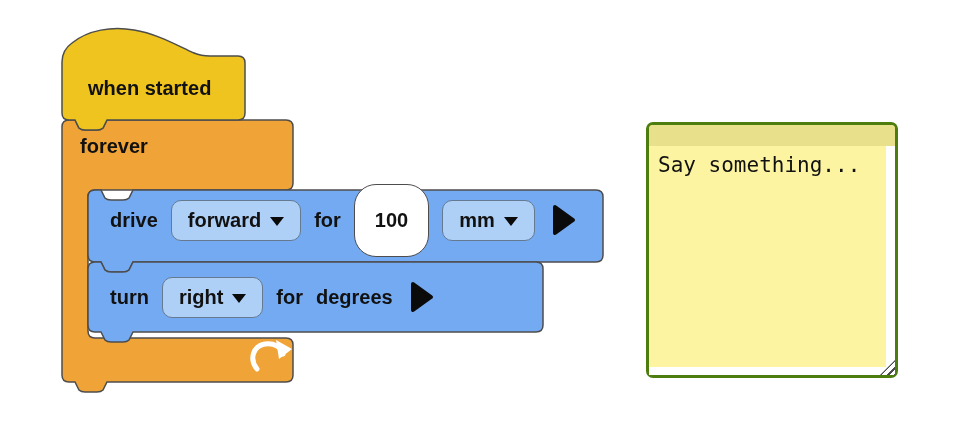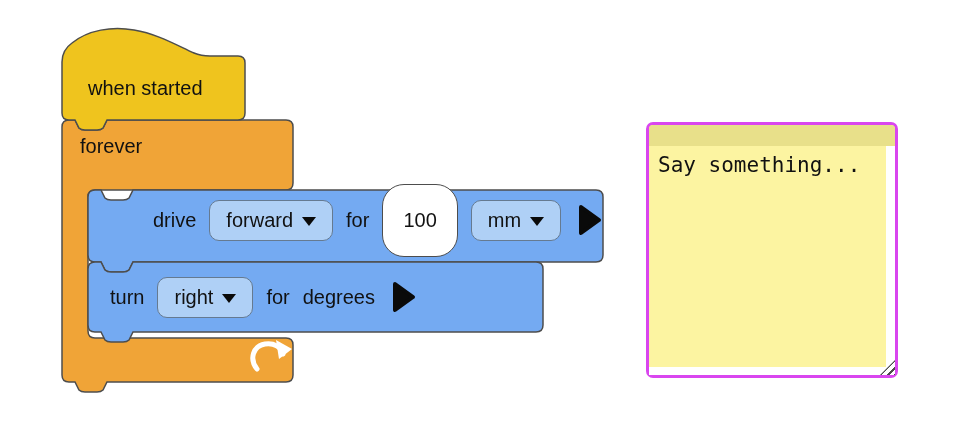--- a/index.html
+++ b/index.html
@@ -3,43 +3,43 @@
 <meta charset="utf-8">
 <style>
   html,body{margin:0;padding:0;}
   #canvas{
     position:relative;width:960px;height:424px;background:#ffffff;overflow:hidden;
     font-family:"Liberation Sans",sans-serif;
   }
   #block-shapes{position:absolute;left:0;top:0;z-index:0;}
   .block-label-row{
     position:absolute;display:flex;align-items:center;z-index:2;
-    font-weight:400;font-size:20px;color:#111;pointer-events:none;
+    font-weight:700;font-size:20px;color:#111;pointer-events:none;
   }
   .hat-row{left:88px;top:56px;height:64px;}
   .forever-row{left:80px;top:120px;height:53px;}
-  .drive-row{left:88px;top:190px;width:515px;height:60px;padding-left:22px;gap:13px;box-sizing:border-box;pointer-events:auto;margin-left:43px;}
+  .drive-row{left:88px;top:190px;width:515px;height:60px;padding-left:22px;gap:13px;box-sizing:border-box;pointer-events:auto;}
   .turn-row{left:88px;top:262px;width:360px;height:70px;padding-left:22px;gap:13px;box-sizing:border-box;pointer-events:auto;}
   .dropdown{
     display:flex;align-items:center;gap:9px;
     background:#AFD0F6;border:1.5px solid #657a91;border-radius:10px;
     padding:8px 16px;cursor:pointer;
   }
   .caret{
     width:0;height:0;border-left:7px solid transparent;border-right:7px solid transparent;
     border-top:9px solid #0a0a0a;margin-top:2px;
   }
   .oval-input{
     background:#ffffff;border:1.5px solid #4d4d4d;border-radius:22px;
     padding:24px 20px;text-align:center;cursor:text;
   }
   .expander{display:flex;align-items:center;margin-left:4px;cursor:pointer;}
   .note{
     position:absolute;left:646px;top:122px;width:252px;height:256px;box-sizing:border-box;
-    background:#FCF4A1;border:3px solid #d946ef;border-radius:7px;z-index:1;
+    background:#FCF4A1;border:3px solid #4d7c0f;border-radius:7px;z-index:1;
   }
   .note-header{
     position:absolute;left:0;top:0;right:0;height:21px;background:#E8E08A;
     border-radius:4px 4px 0 0;cursor:grab;
   }
   .note-gutter-right{position:absolute;right:0;top:21px;bottom:0;width:9px;background:#ffffff;}
   .note-gutter-bottom{position:absolute;left:0;right:0;bottom:0;height:8px;background:#ffffff;}
   .note-text{
     position:absolute;left:9px;top:28px;right:14px;
     font-family:"DejaVu Sans Mono",monospace;font-size:21px;color:#111;

